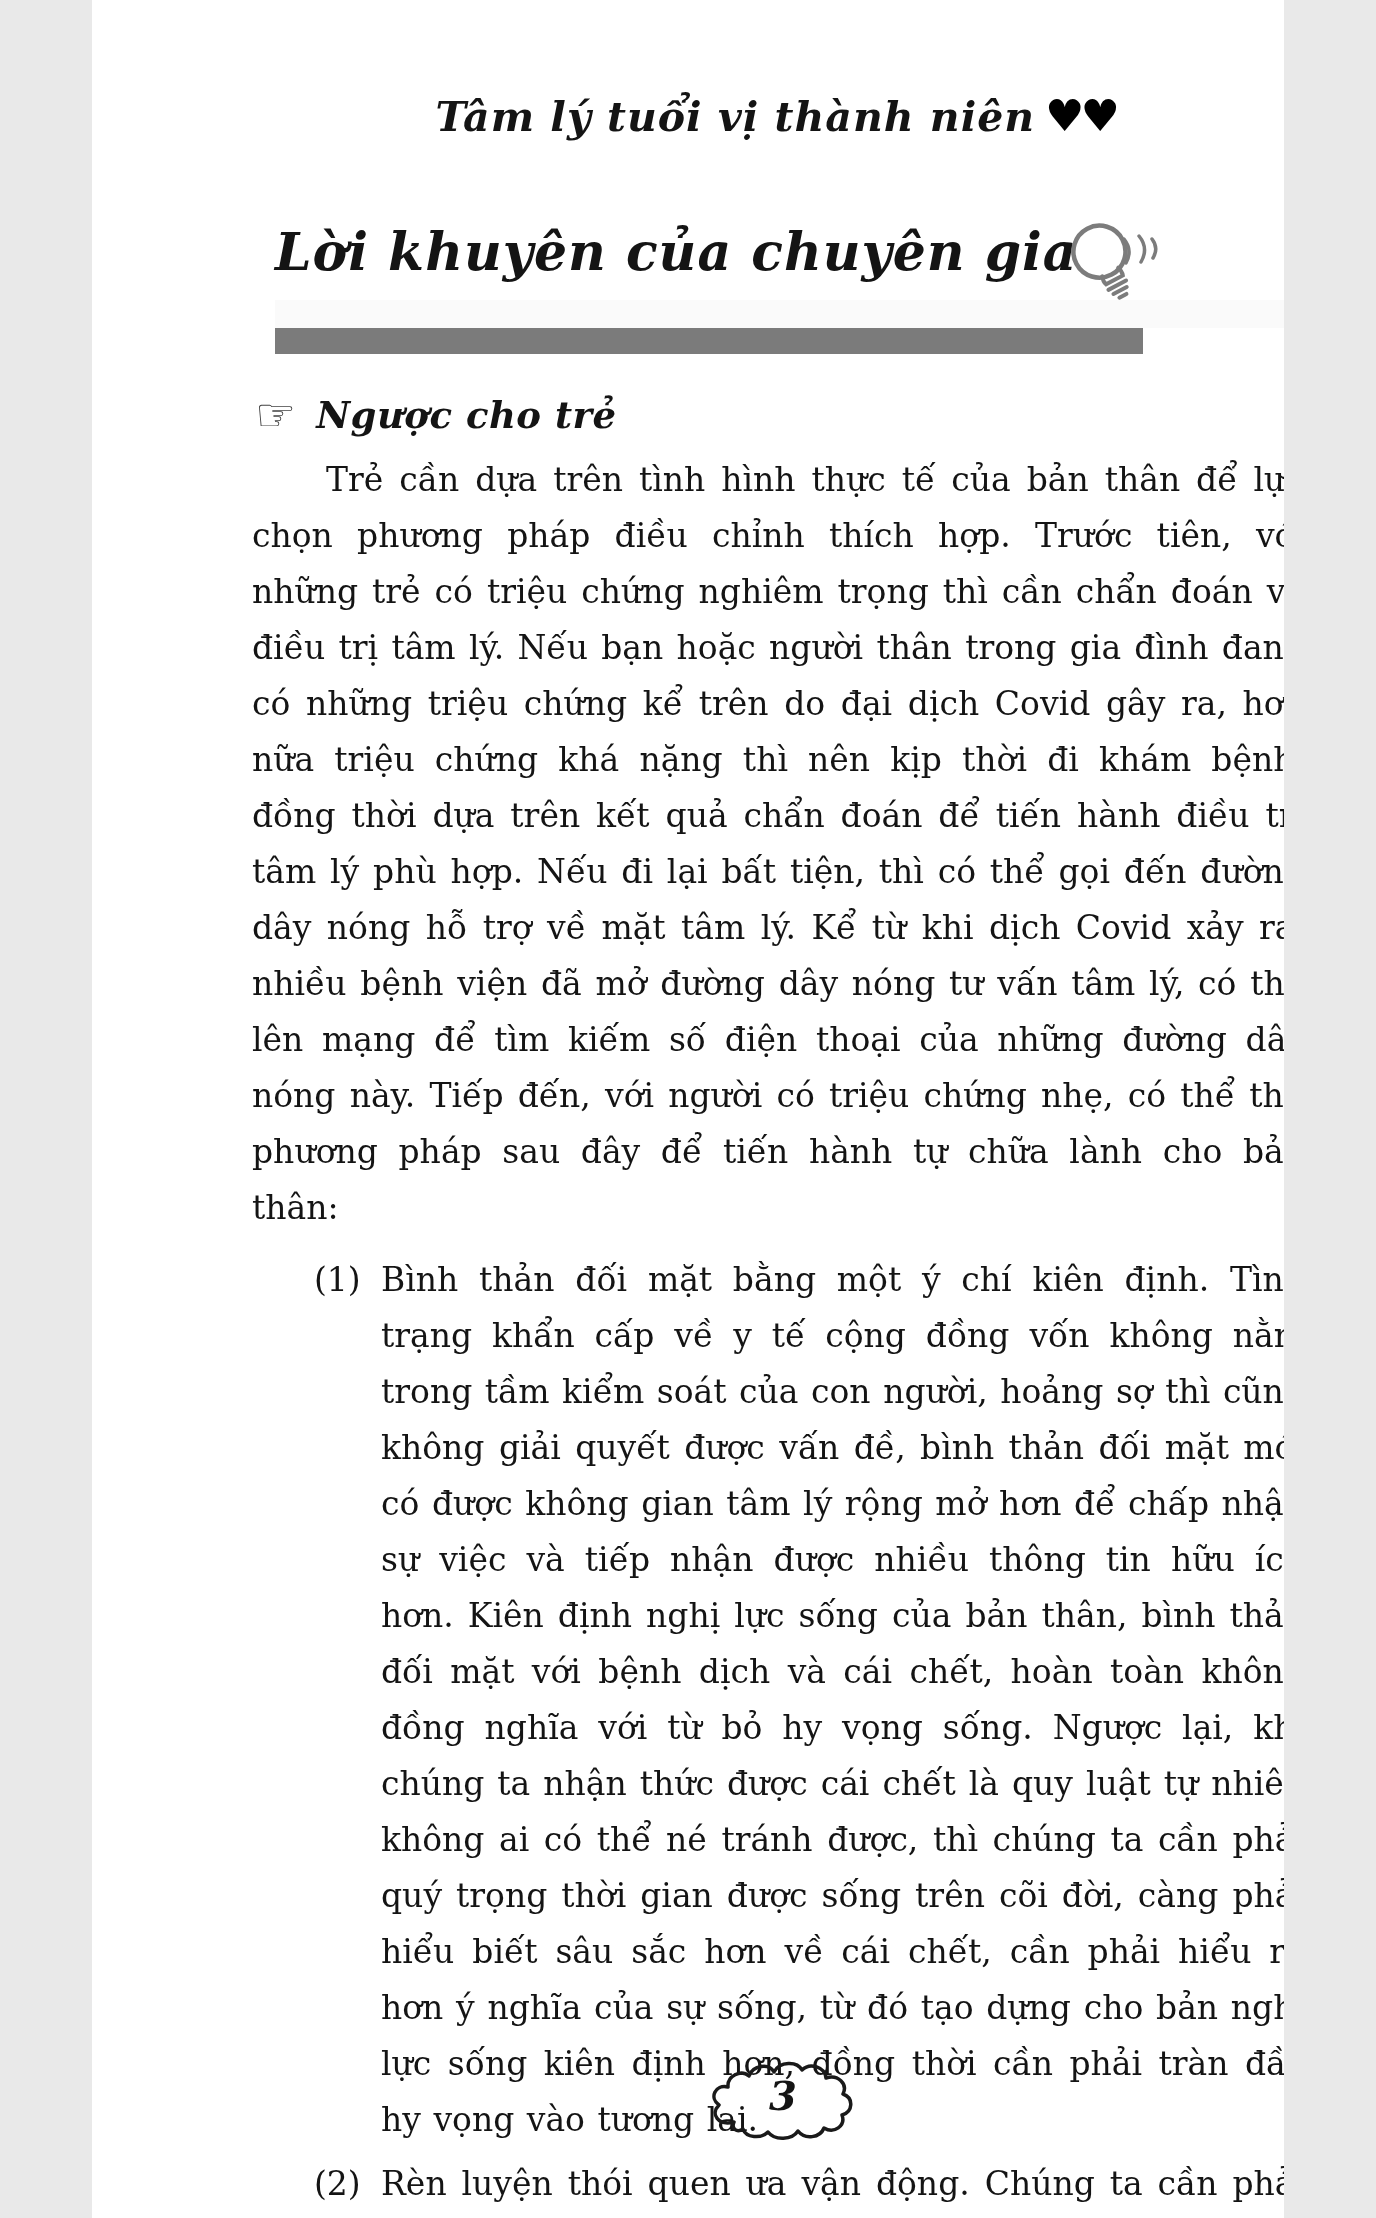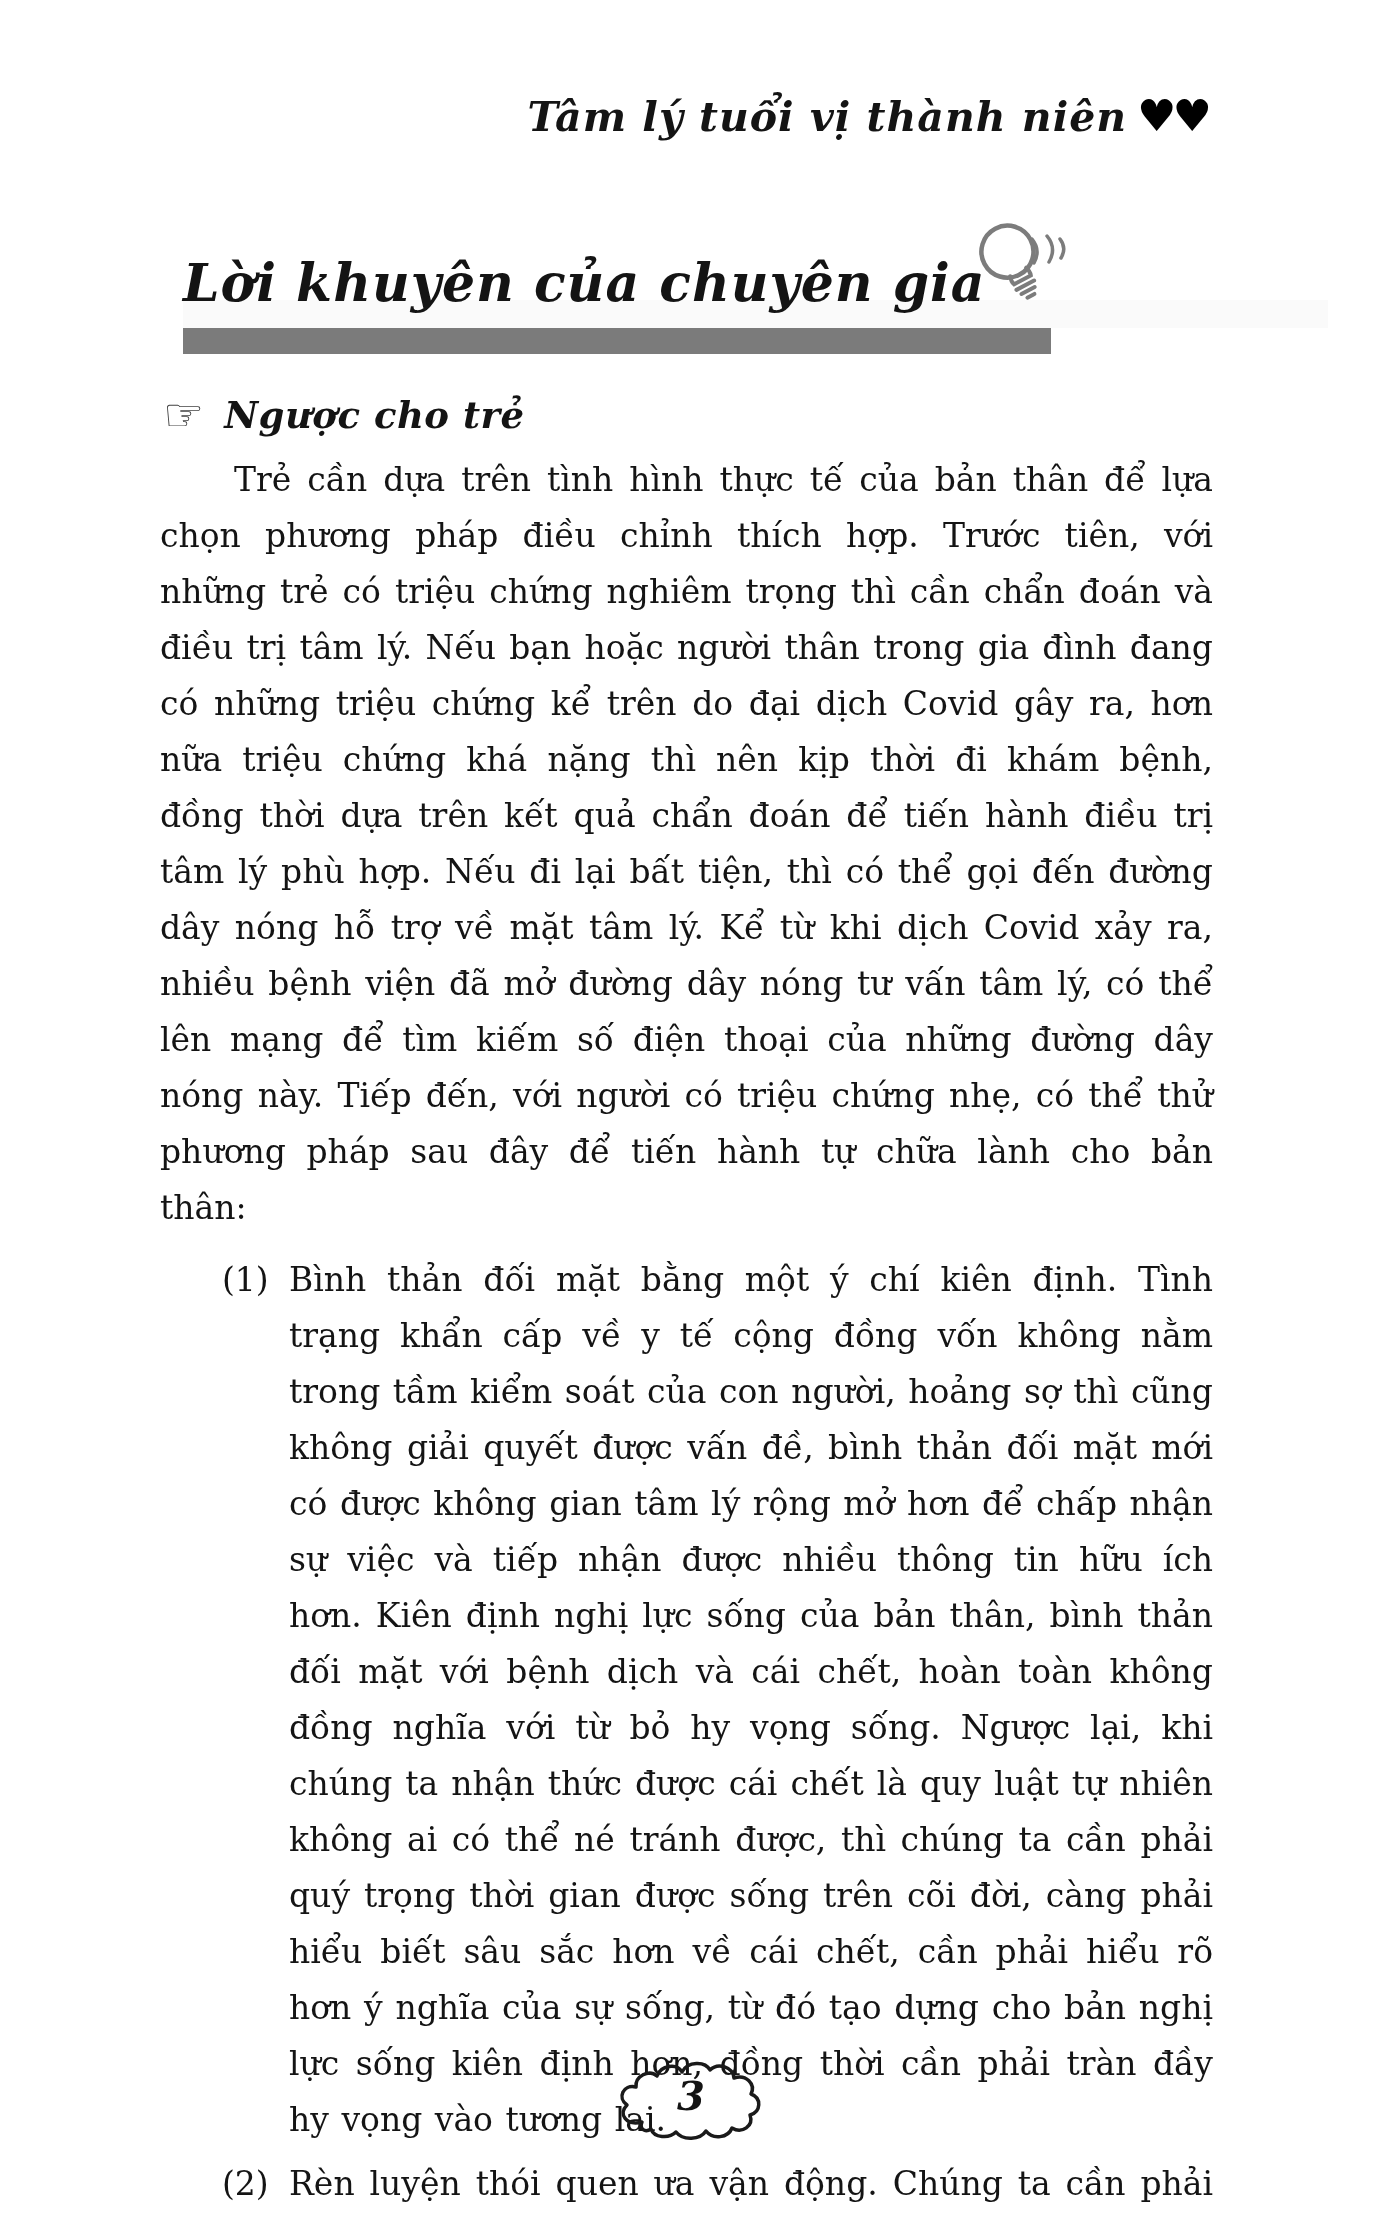--- a/index.html
+++ b/index.html
@@ -1,39 +1,39 @@
 <!DOCTYPE html>
 <html><head>
 <meta charset="utf-8">
 <style>
   html,body { margin:0; padding:0; background:#e9e9e9; }
   .page {
     position:relative;
-    width:1376px; height:2218px;
+    width:1192px; height:2218px;
     background:#ffffff;
     font-family:"DejaVu Serif", serif;
     color:#141414;
     overflow:hidden;
     margin:0 auto;
   }
 
   
   .running-header {
     position:absolute; top:90px; right:168px;
     font-size:41px; font-style:italic; font-weight:bold;
     letter-spacing:1px; white-space:nowrap;
   }
   .running-header .hearts {
     font-style:normal; font-family:"DejaVu Sans", sans-serif;
     font-size:44px; letter-spacing:-4px; margin-left:10px; color:#000;
   }
 
   
   .chapter-title {
-    position:absolute; left:183px; top:252px;
+    position:absolute; left:183px; top:221px;
     font-size:52px; font-weight:bold; font-style:italic;
     letter-spacing:1px; white-space:nowrap;
   }
   .title-underline {
     position:absolute; left:183px; top:328px;
     width:868px; height:26px; background:#7b7b7b;
   }
   .title-shade {
     position:absolute; left:183px; top:300px;
     width:1145px; height:28px; background:#fafafa;

